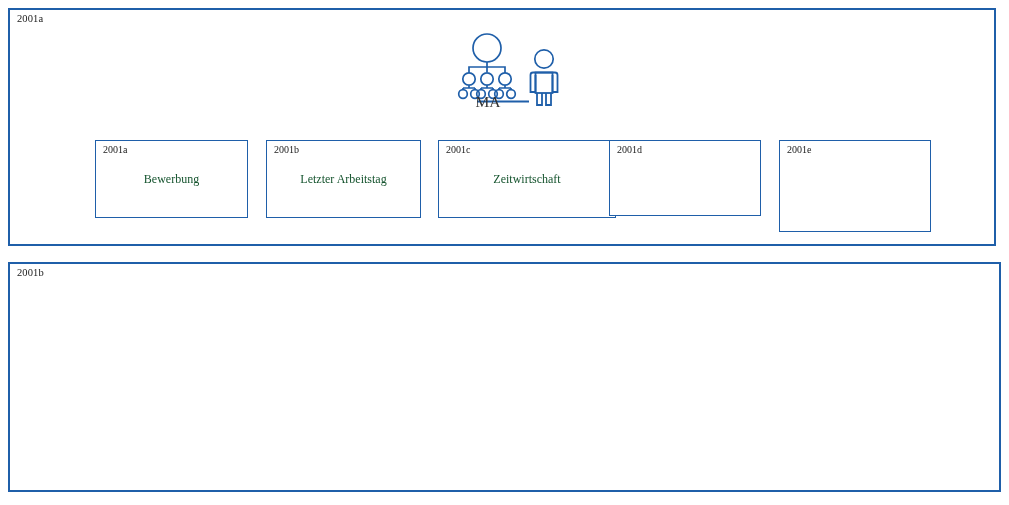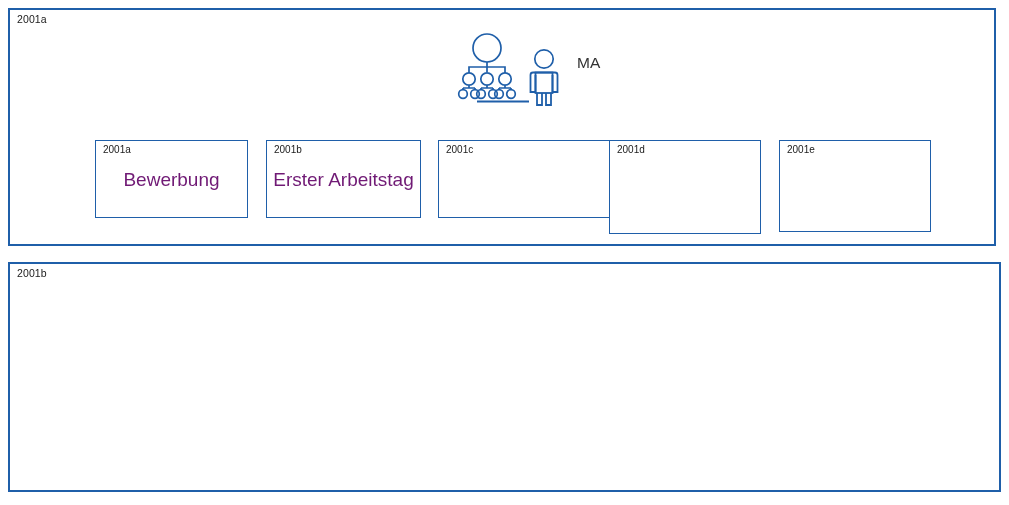--- a/index.html
+++ b/index.html
@@ -11,20 +11,21 @@
     width: 1009px;
     height: 505px;
     position: relative;
     font-family: "Liberation Sans", sans-serif;
     overflow: hidden;
   }
 
   .canvas {
     position: absolute;
     inset: 0;
+    font-family: Liberation Serif, serif;
   }
 
   
   .pool {
     position: absolute;
     box-sizing: border-box;
     border: 2px solid #1F5FA9;
     background: #ffffff;
   }
   #pool-ma   { left: 8px;  top: 8px;   width: 988px; height: 238px; }
@@ -38,21 +39,21 @@
     color: #1a1a1a;
     letter-spacing: 0.1px;
     line-height: 1;
     white-space: nowrap;
   }
 
   
   .actor {
     position: absolute;
     display: flex;
-    flex-direction: row;
+    flex-direction: column;
     align-items: center;
   }
   .actor-caption {
     font-size: 15.5px;
     color: #333333;
     line-height: 1;
     white-space: nowrap;
   }
   #actor-ma     { left: 437px; top: 22px; width: 130px; }
   #actor-ma .actor-caption { margin-top: -14px; margin-right: 48px; }
@@ -74,32 +75,32 @@
     color: #1a1a1a;
     line-height: 1;
     white-space: nowrap;
   }
   .task-label {
     position: absolute;
     left: 0; right: 0;
     top: 50%;
     transform: translateY(-45%);
     text-align: center;
-    font-size: 19px;
-    color: #701a75;
+    font-size: 12px;
+    color: #14532d;
     line-height: 1.15;
     padding: 0 4px;
     white-space: nowrap;
   }
 
   
   #task-2001a { left: 85px;  top: 130px; width: 153px; height: 78px; }
   #task-2001b { left: 256px; top: 130px; width: 155px; height: 78px; }
   #task-2001c { left: 428px; top: 130px; width: 178px; height: 78px; }
-  #task-2001d { left: 599px; top: 130px; width: 152px; height: 94px; }
+  #task-2001d { left: 599px; top: 130px; width: 152px; height: 76px; }
   #task-2001e { left: 769px; top: 130px; width: 152px; height: 92px; }
 </style>
 </head>
 <body>
 
 <div class="canvas">
 
   <div class="pool" id="pool-ma">
     <div class="pool-id">2001a</div>
 
@@ -140,24 +141,25 @@
       </span>
       <span class="actor-caption">MA</span>
     </div>
 
     <div class="task" id="task-2001a">
       <span class="task-id">2001a</span>
       <span class="task-label">Bewerbung</span>
     </div>
     <div class="task" id="task-2001b">
       <span class="task-id">2001b</span>
-      <span class="task-label">Erster Arbeitstag</span>
+      <span class="task-label">Letzter Arbeitstag</span>
     </div>
     <div class="task" id="task-2001c">
       <span class="task-id">2001c</span>
+      <span class="task-label">Zeitwirtschaft</span>
     </div>
     <div class="task" id="task-2001d">
       <span class="task-id">2001d</span>
     </div>
     <div class="task" id="task-2001e">
       <span class="task-id">2001e</span>
     </div>
   </div>
 
   <div class="pool" id="pool-kunde">

